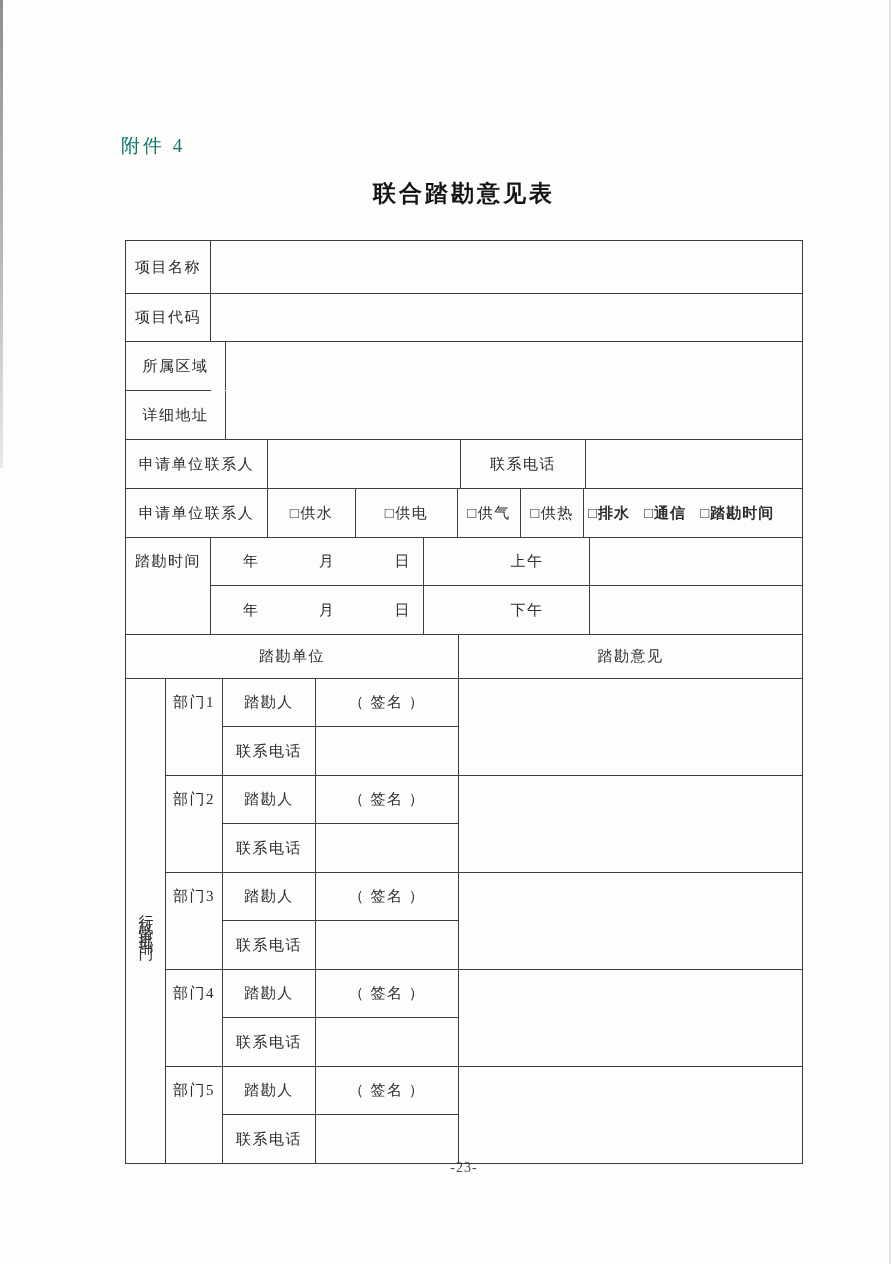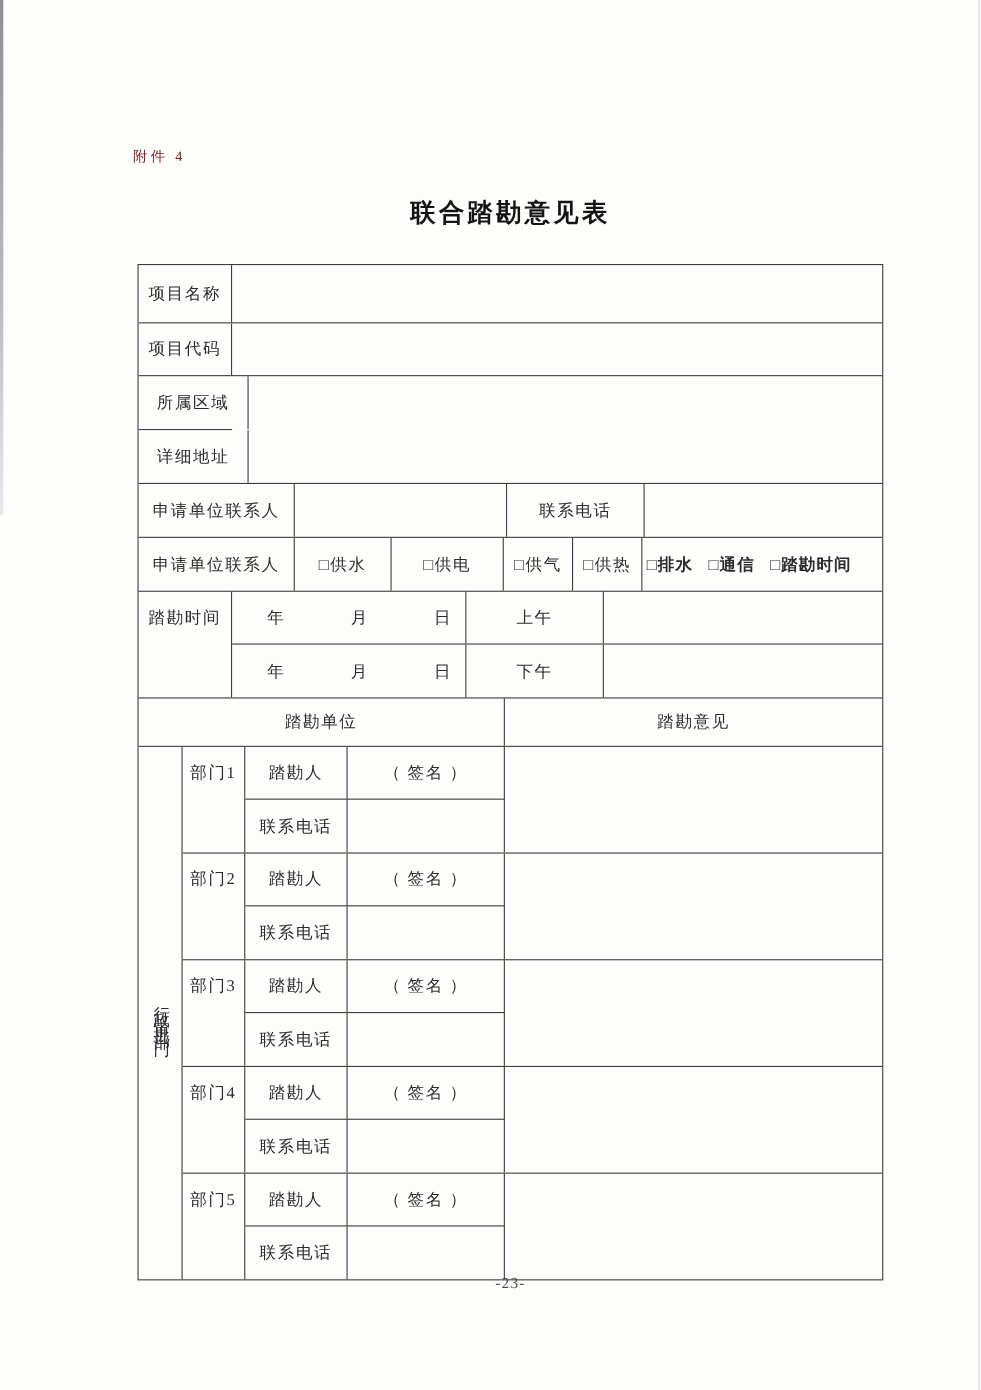--- a/index.html
+++ b/index.html
@@ -6,21 +6,21 @@
   html,body { width: 892px; height: 1264px; }
   body {
     background: #fdfdfc;
     font-family: "Liberation Serif", "DejaVu Serif", serif;
     color: #262626;
     position: relative;
     overflow: hidden;
   }
   .attachment {
     position: absolute; left: 121px; top: 133px;
-    font-size: 13px; letter-spacing: 3px; color: #7f1d1d;
+    font-size: 19px; letter-spacing: 3px; color: #0f766e;
   }
   .title {
     position: absolute; left: 125px; top: 178px; width: 678px;
     text-align: center; font-size: 23px; font-weight: bold;
     letter-spacing: 3px; color: #141414;
   }
   .formtable {
     position: absolute; left: 125px; top: 240px; width: 678px;
     border: 1px solid #3d3d3d; background: transparent;
   }
@@ -29,21 +29,21 @@
   .cell {
     border-right: 1px solid #3d3d3d;
     display: flex; align-items: center; justify-content: center;
     font-size: 15px; letter-spacing: 1.5px; color: #2b2b2b;
     min-height: 0;
   }
   .nr { border-right: none; }
   .bb { border-bottom: 1px solid #3d3d3d; }
   .toplab { align-items: flex-start; padding-top: 14px; }
   .nested { display: flex; flex-direction: column; }
-  .nrow { display: grid; border-bottom: 1px solid #3d3d3d; }
+  .nrow { display: grid; border-bottom: 1px solid #3d3d3d; gap: 41px; }
   .nested .nrow:last-child { border-bottom: none; }
   .datecell { justify-content: space-between; padding: 0 12px 0 32px; }
   .optwide { justify-content: flex-start; gap: 14px; padding-left: 4px; letter-spacing: 1px; font-weight: bold; }
   .blocks { display: flex; flex-direction: column; }
   .block { display: grid; grid-template-columns: 57px 93px 143px 1fr; grid-template-rows: 48px 48px; border-bottom: 1px solid #3d3d3d; }
   .blocks .block:last-child { border-bottom: none; }
   .vlabel {
     writing-mode: vertical-rl; text-orientation: upright;
     letter-spacing: 6px; font-size: 15px;
   }

